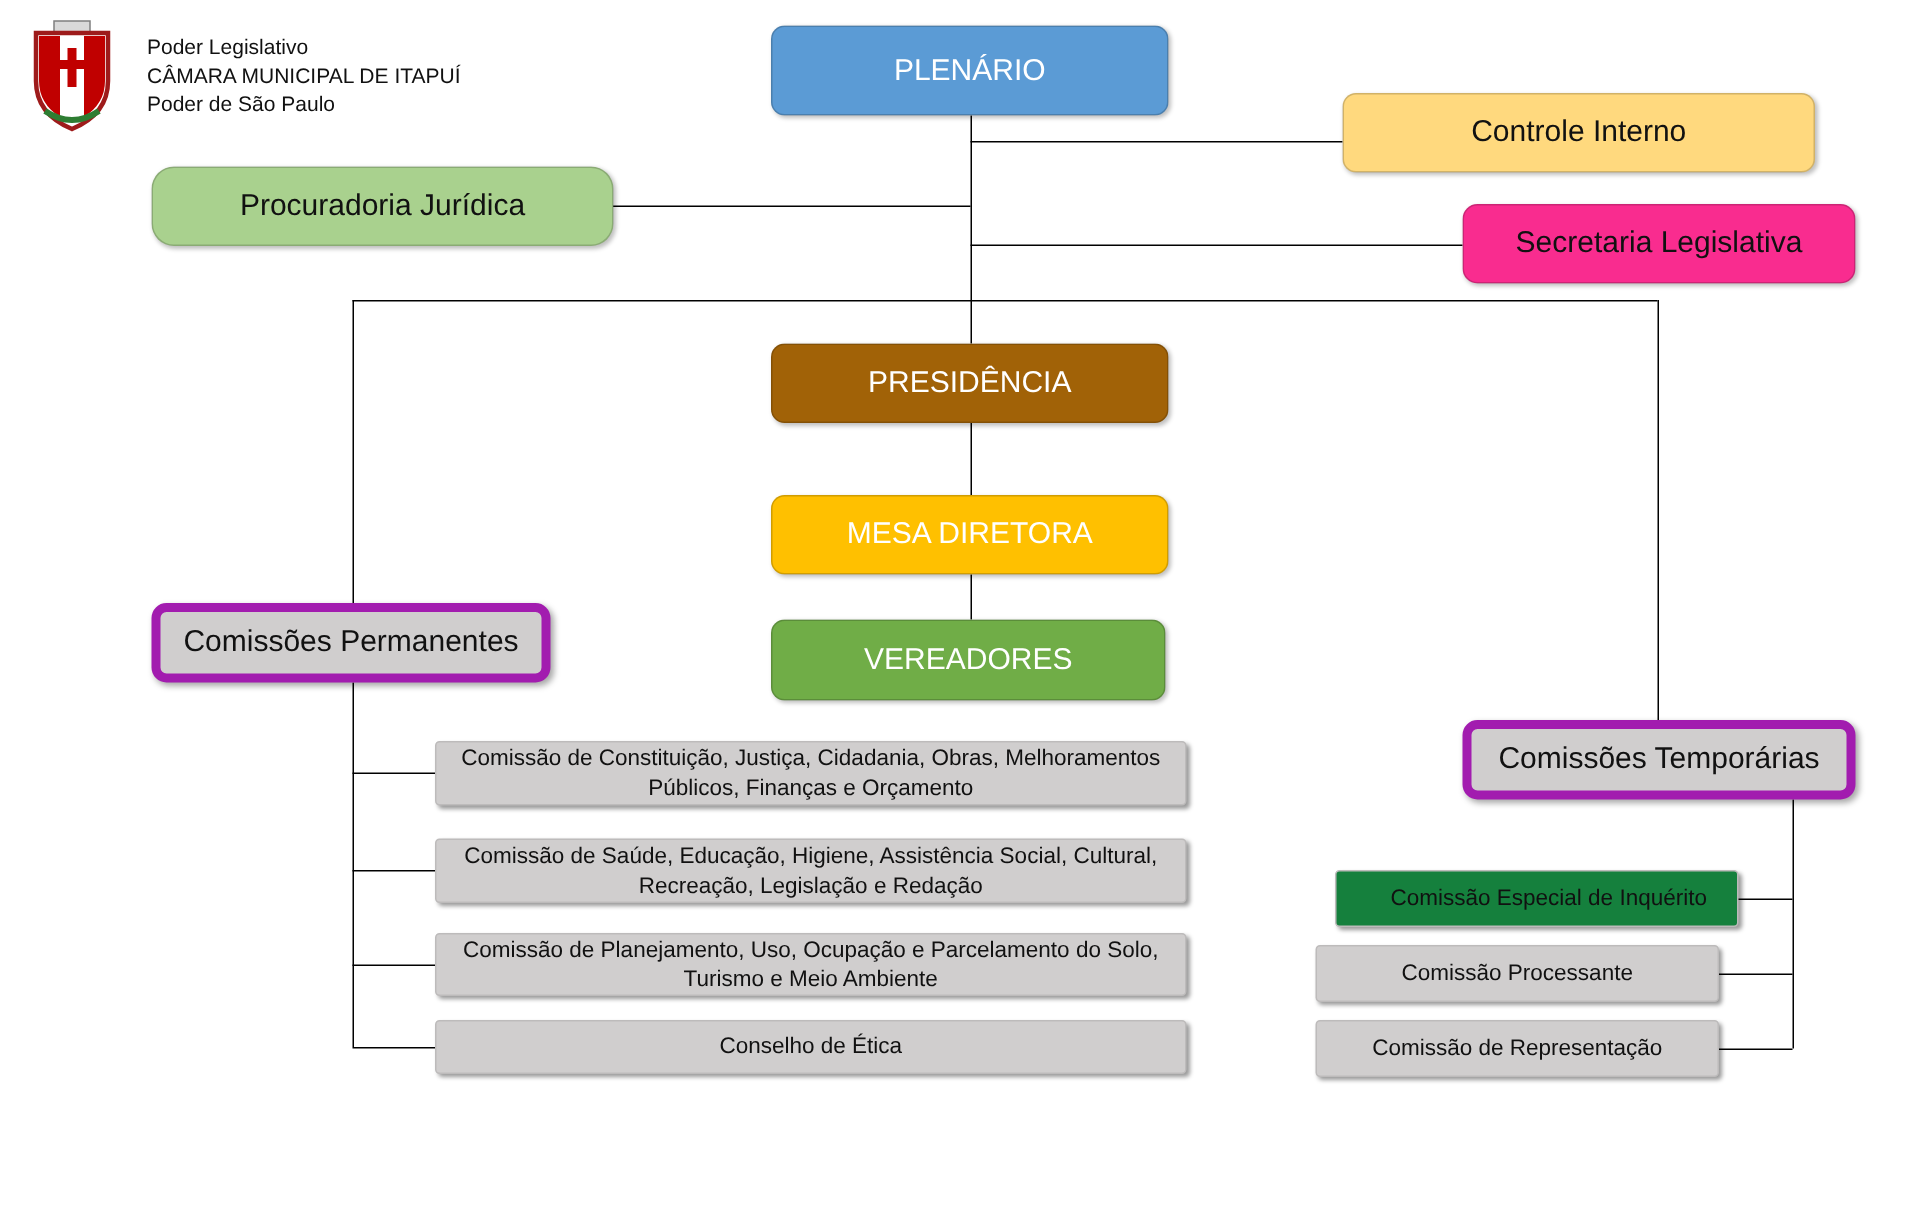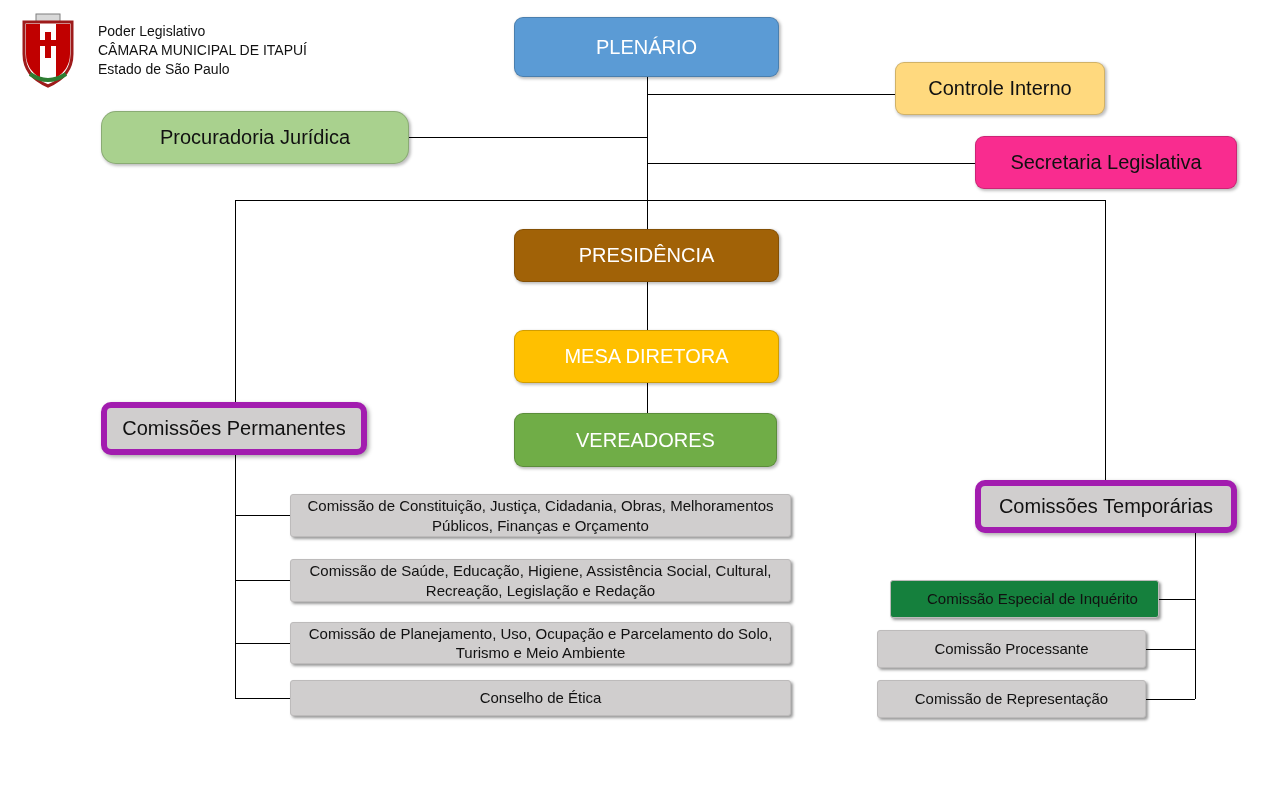--- a/index.html
+++ b/index.html
@@ -78,21 +78,21 @@
     <path d="M8 10 h48 v32 q0 22 -24 32 q-24 -10 -24 -32 z" fill="#ffffff" stroke="#9e1b1b" stroke-width="3"></path>
     <path d="M10 12 h14 v54 q-14 -9 -14 -24 z" fill="#c00000"></path>
     <path d="M54 12 h-14 v54 q14 -9 14 -24 z" fill="#c00000"></path>
     <rect x="29" y="20" width="6" height="26" fill="#c00000"></rect>
     <rect x="22" y="28" width="20" height="6" fill="#c00000"></rect>
     <path d="M14 62 q18 12 36 0" stroke="#2e7d32" stroke-width="4" fill="none"></path>
   </svg>
   <div class="letterhead">
     <div>Poder Legislativo</div>
     <div>CÂMARA MUNICIPAL DE ITAPUÍ</div>
-    <div>Estado de São Paulo</div>
+    <div>Poder de São Paulo</div>
   </div>
 
   <div class="vline" style="left:647px;top:77px;height:152px"></div>
   <div class="hline" style="left:647px;top:94px;width:248px"></div>
   <div class="hline" style="left:367px;top:137px;width:280px"></div>
   <div class="hline" style="left:647px;top:163px;width:328px"></div>
   <div class="hline" style="left:235px;top:200px;width:870px"></div>
   <div class="vline" style="left:235px;top:200px;height:202px"></div>
   <div class="vline" style="left:1105px;top:200px;height:280px"></div>
   <div class="vline" style="left:647px;top:282px;height:48px"></div>
@@ -104,29 +104,29 @@
   <div class="hline" style="left:235px;top:698px;width:55px"></div>
   <div class="vline" style="left:1195px;top:533px;height:166px"></div>
   <div class="hline" style="left:1146px;top:599px;width:49px"></div>
   <div class="hline" style="left:1146px;top:649px;width:49px"></div>
   <div class="hline" style="left:1146px;top:699px;width:49px"></div>
 
   <div class="node white-text" style="left: 514px; top: 17px; width: 265px; height: 60px; background: rgb(91, 155, 213);">
     <span>PLENÁRIO</span>
   </div>
 
-  <div class="node" style="left: 895px; top: 62px; width: 210px; height: 53px; background: rgb(255, 217, 126);">
+  <div class="node" style="left: 895px; top: 62px; width: 315px; height: 53px; background: rgb(255, 217, 126);">
     <span>Controle Interno</span>
   </div>
 
   <div class="node" style="left: 101px; top: 111px; width: 308px; height: 53px; background: rgb(169, 209, 142); border-radius: 15px;">
     <span>Procuradoria Jurídica</span>
   </div>
 
-  <div class="node" style="left: 975px; top: 136px; width: 262px; height: 53px; background: rgb(249, 44, 143);">
+  <div class="node" style="left: 975px; top: 136px; width: 262px; height: 53px; background: rgb(249, 44, 143); border-radius: 10px;">
     <span>Secretaria Legislativa</span>
   </div>
 
   <div class="node white-text" style="left: 514px; top: 229px; width: 265px; height: 53px; background: #a16207;">
     <span>PRESIDÊNCIA</span>
   </div>
 
   <div class="node white-text" style="left: 514px; top: 330px; width: 265px; height: 53px; background: rgb(255, 192, 0);">
     <span>MESA DIRETORA</span>
   </div>

